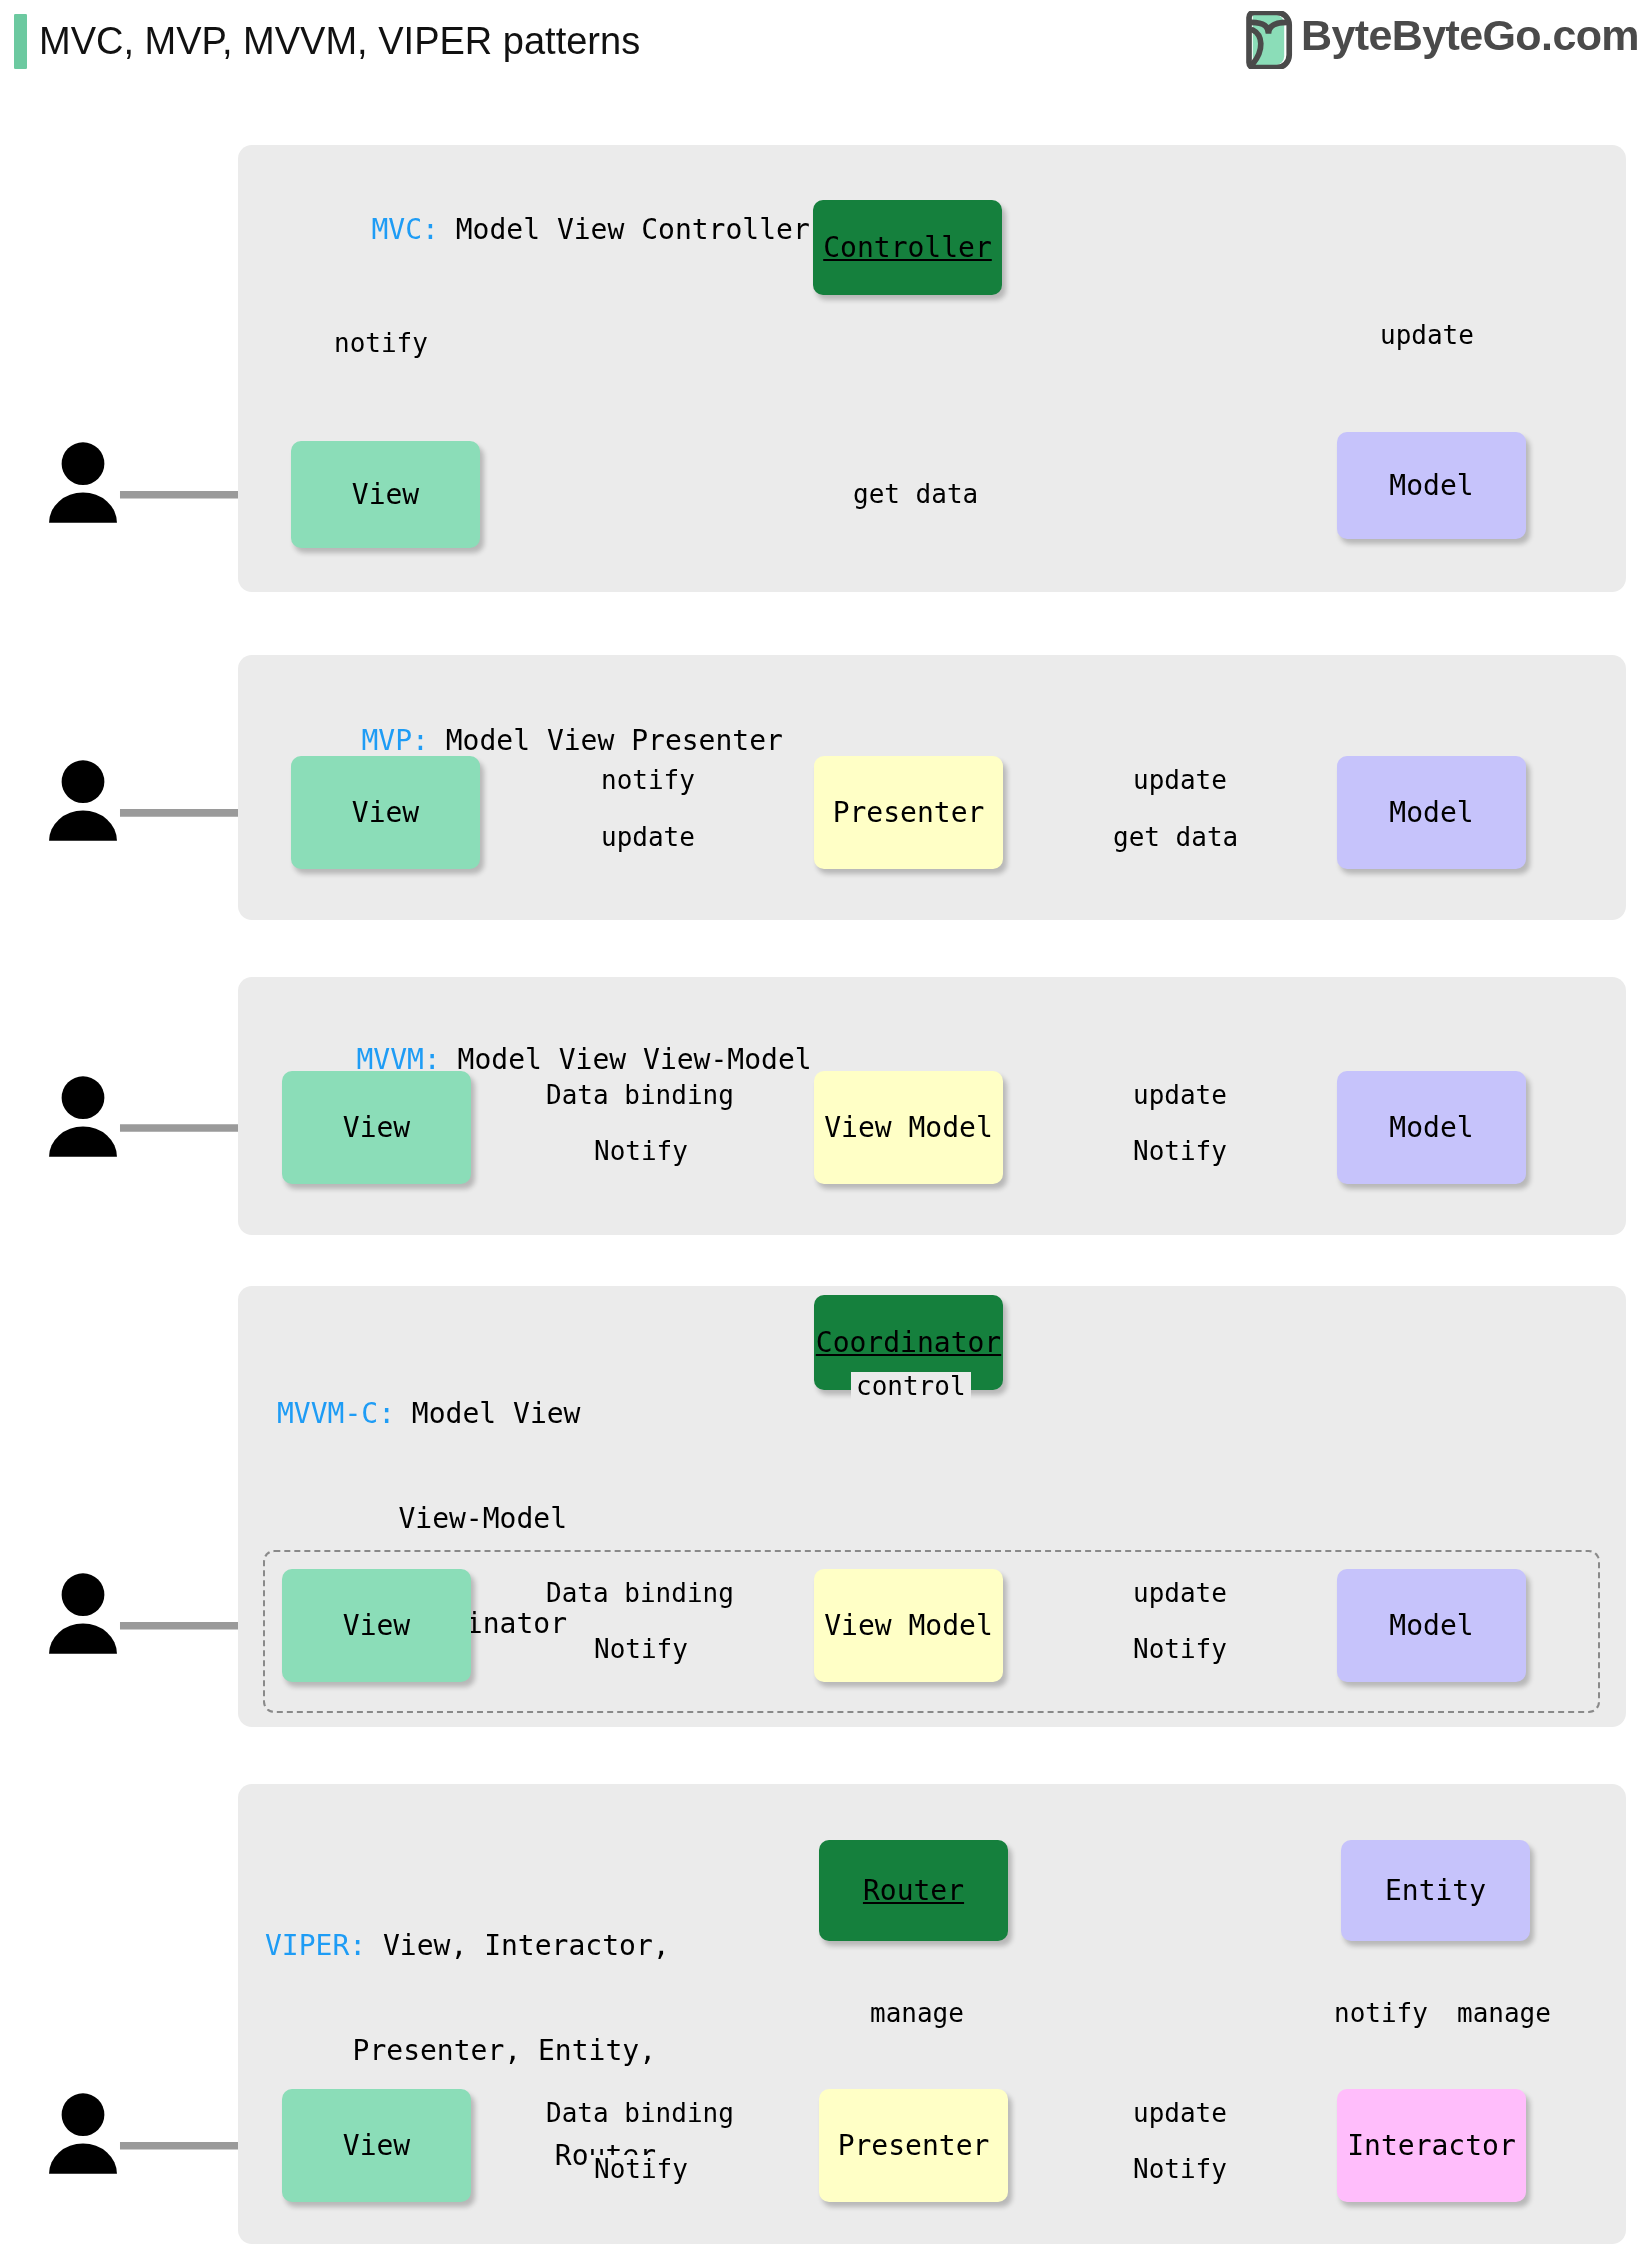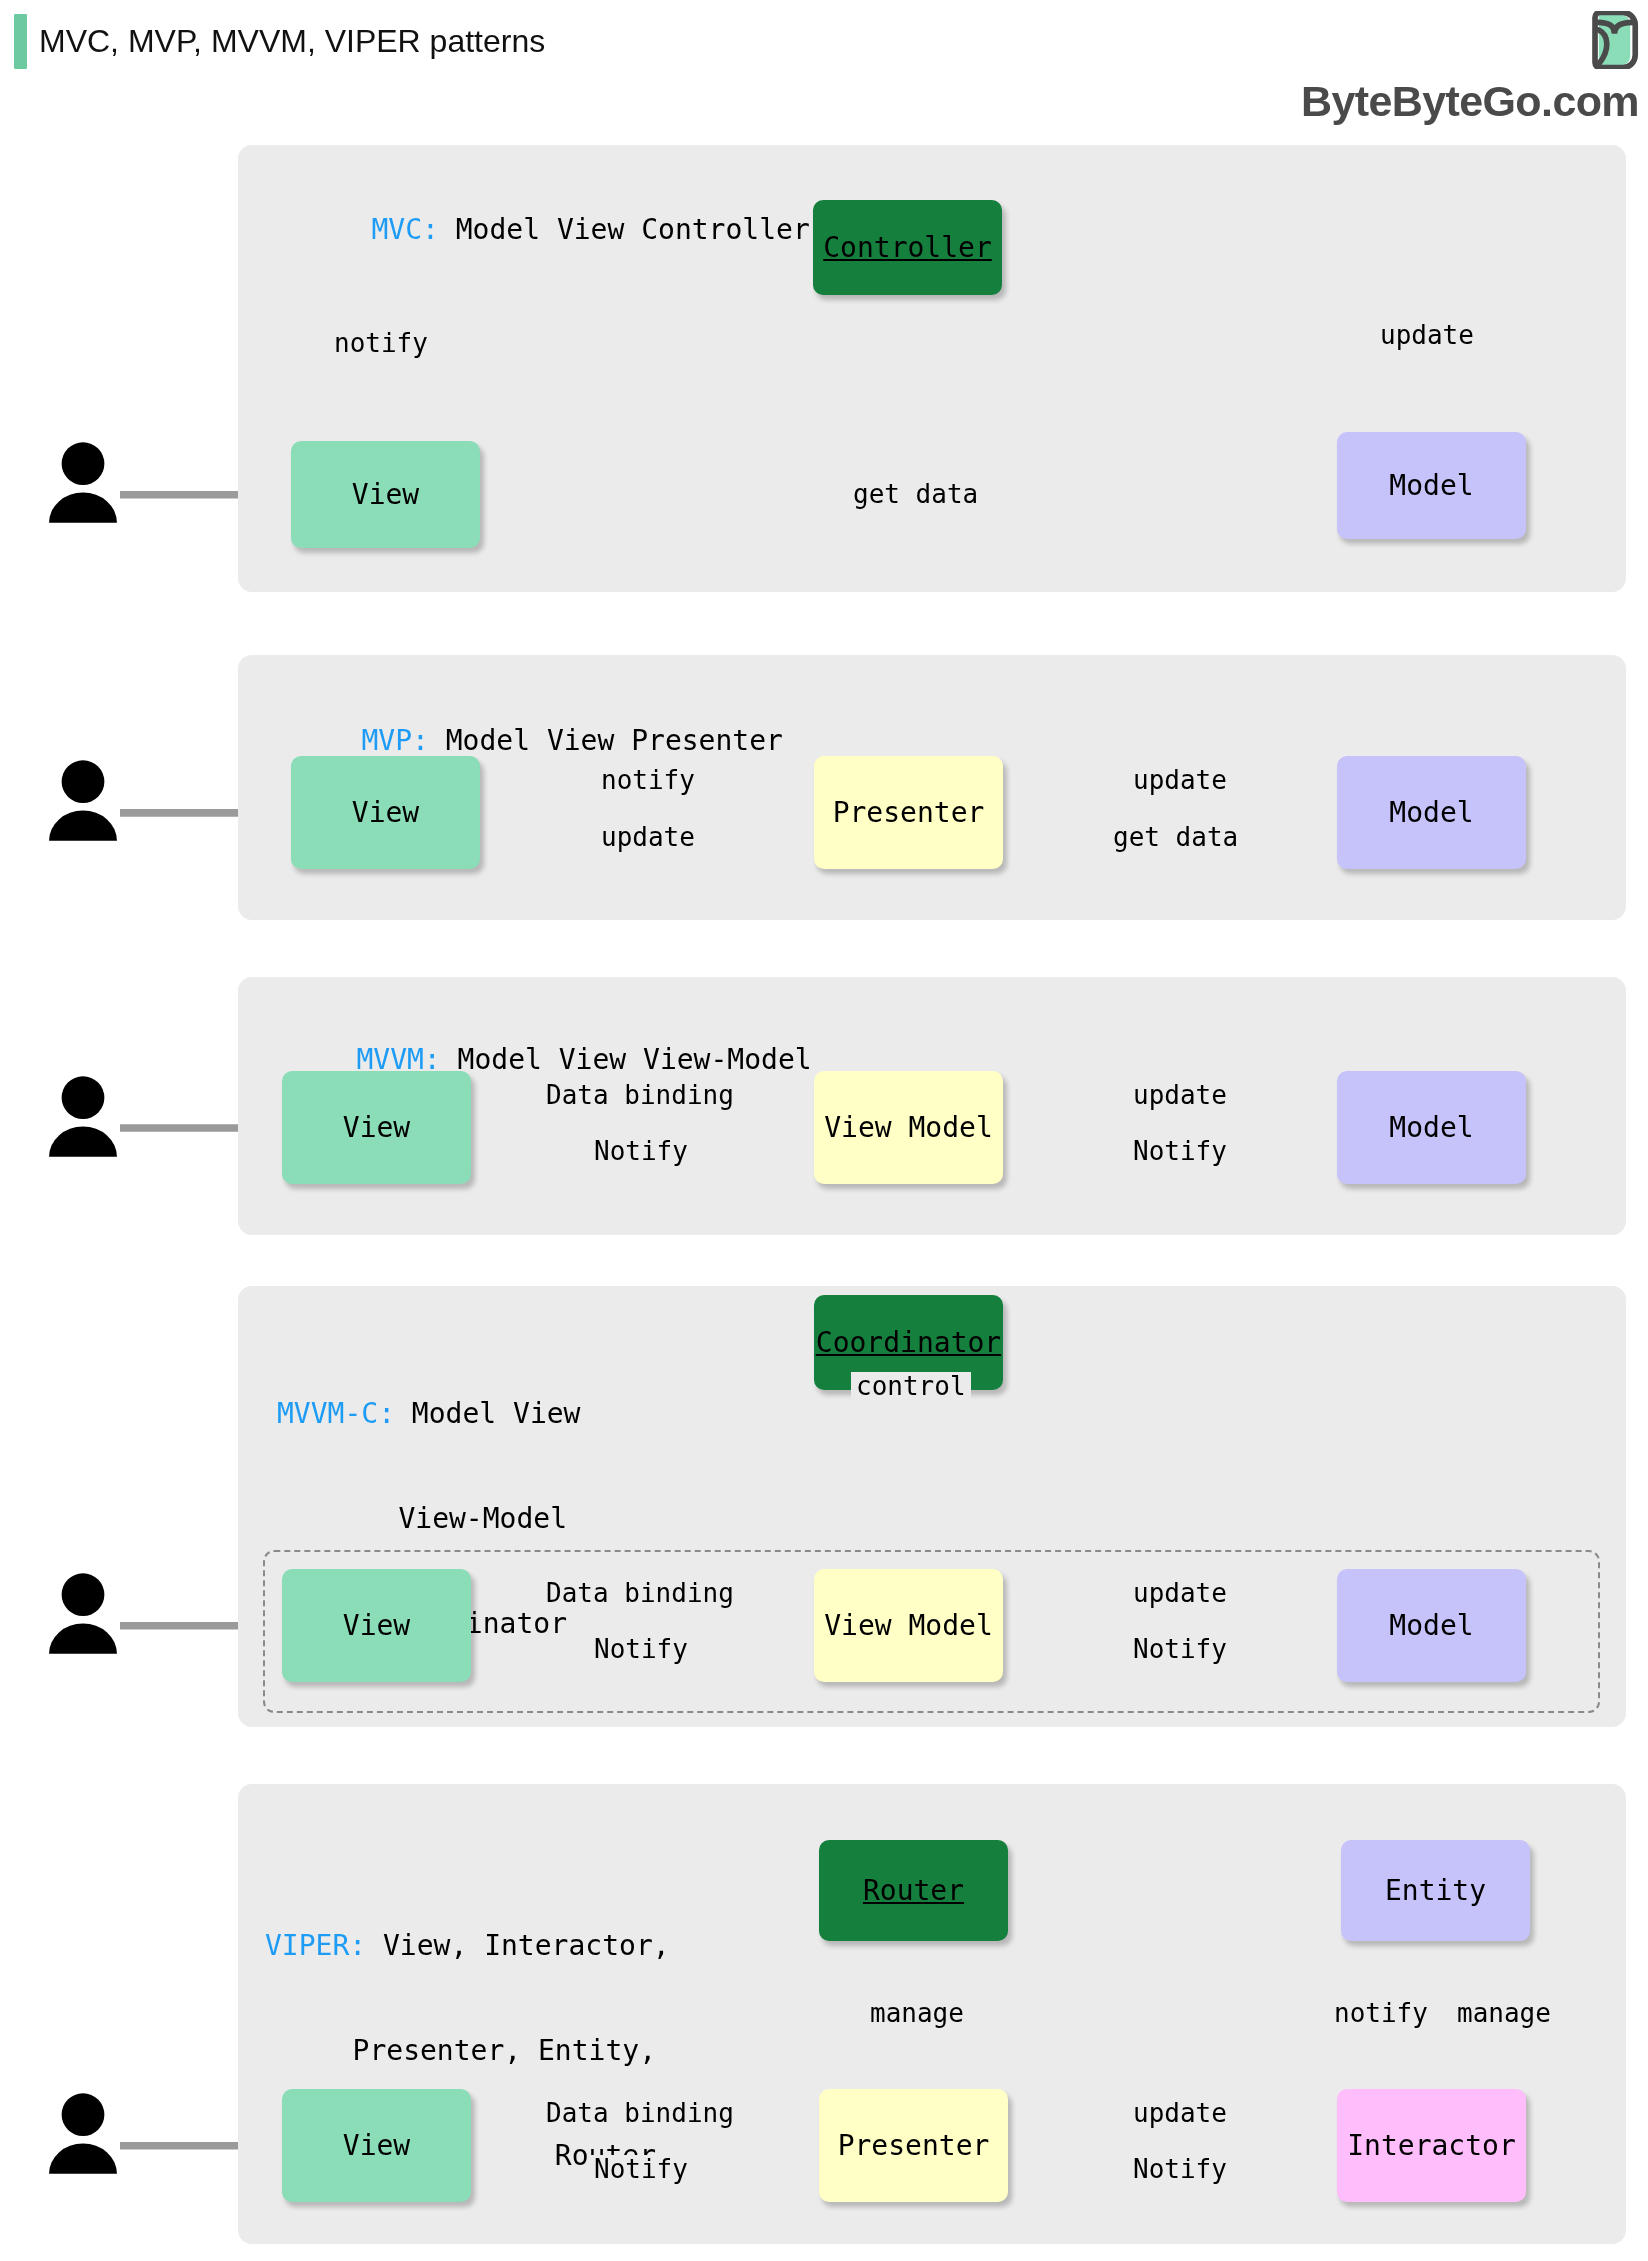--- a/index.html
+++ b/index.html
@@ -13,25 +13,25 @@
 
   
   .hdr-accent {
     position: absolute; left: 14px; top: 14px;
     width: 12.6px; height: 55px; background: #6cc9a0; border-radius: 1.3px;
   }
   .hdr-title {
     position: absolute; left: 39px; top: 14px;
     height: 55px; line-height: 55px;
     font-family: "Liberation Sans", sans-serif;
-    font-size: 32px; font-weight: 400; color: #111; white-space: nowrap;
+    font-size: 38px; font-weight: 400; color: #111; white-space: nowrap;
   }
   .brand {
     position: absolute; right: 10px; top: 11.3px;
-    height: 61px; display: flex; align-items: flex-end; gap: 8px; flex-direction: column;
+    height: 61px; display: flex; align-items: flex-start; gap: 8px;
   }
   .brand-mark { width: 49px; height: 58px; flex: 0 0 auto; }
   .brand-text {
     font-family: "Liberation Sans", sans-serif;
     font-size: 43px; font-weight: 700; color: #4a4a4a;
     letter-spacing: -0.6px; white-space: nowrap;
   }
 
   
   .panel {

